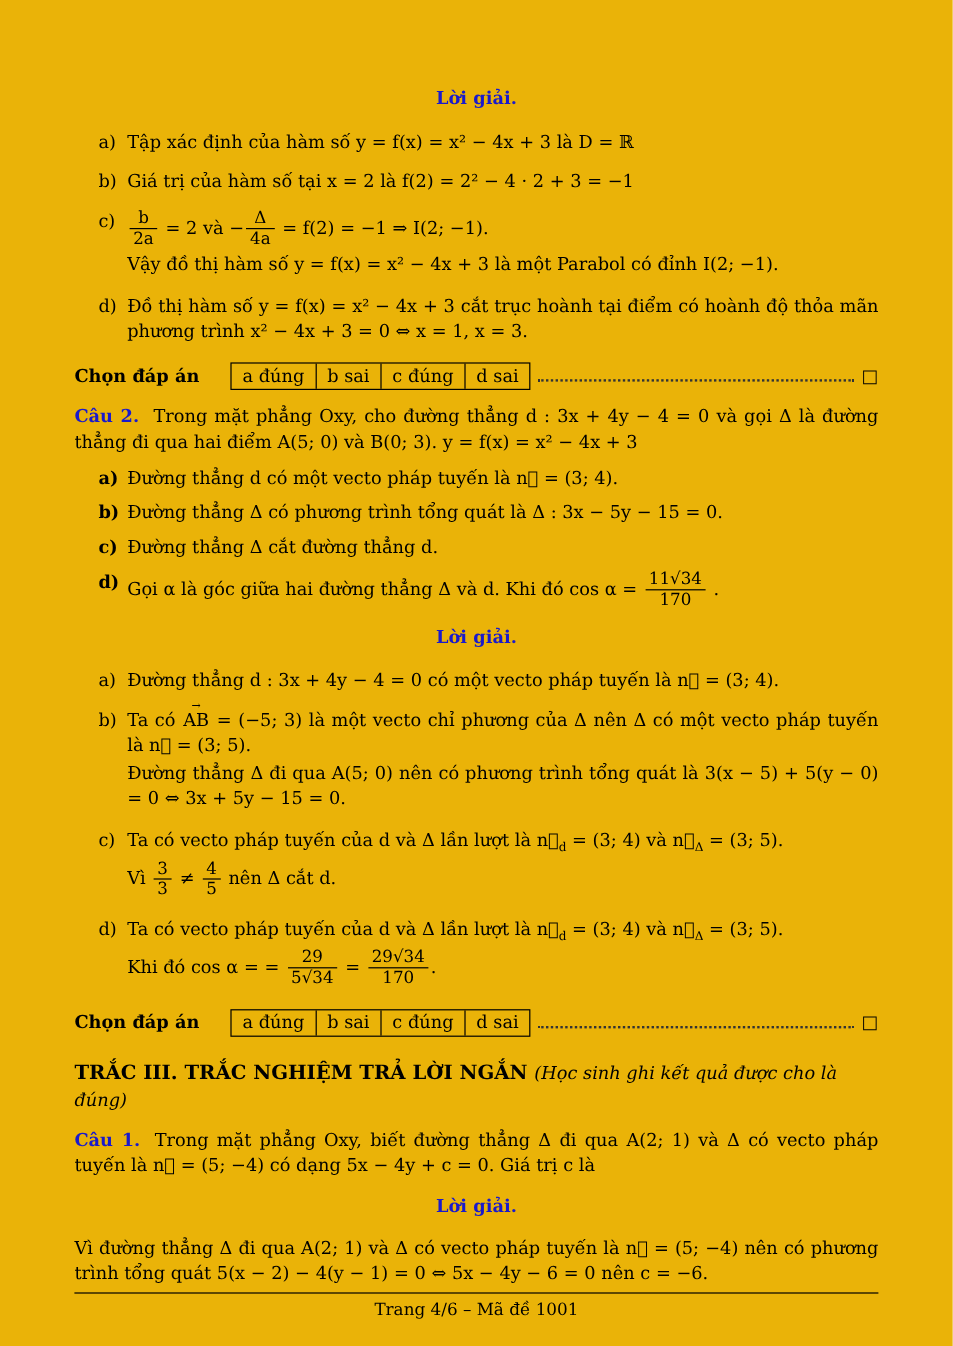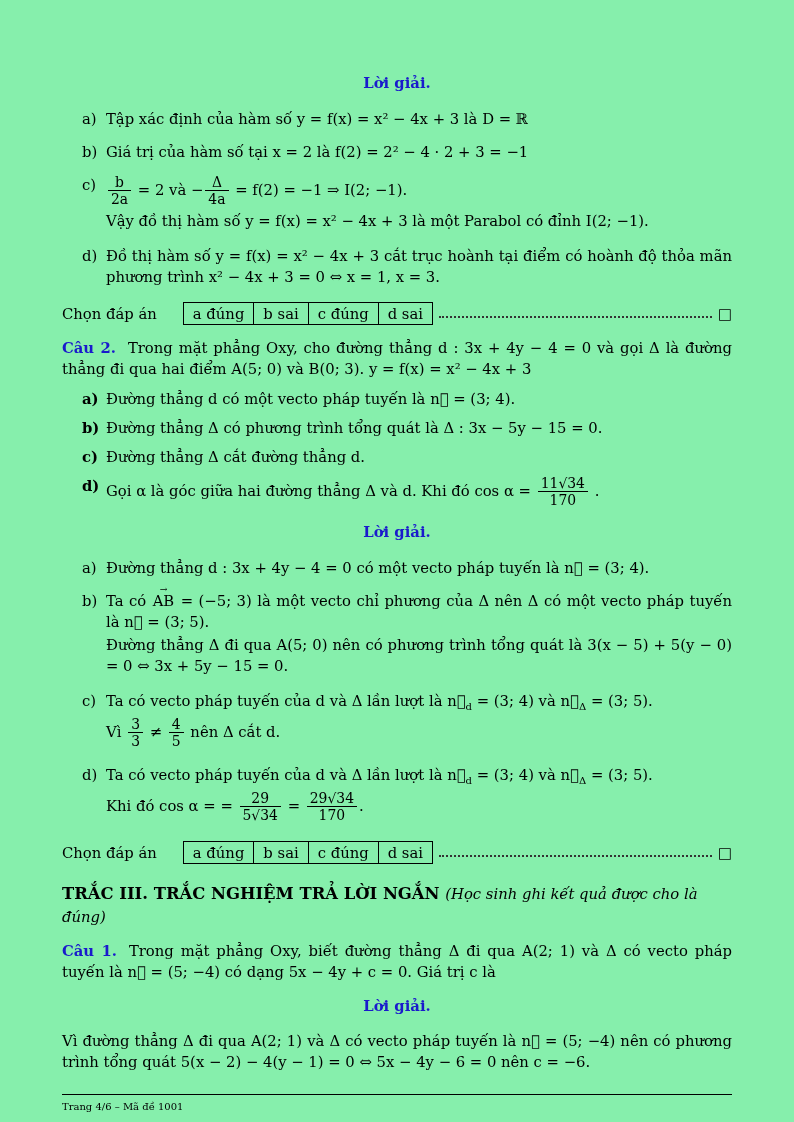--- a/index.html
+++ b/index.html
@@ -4,23 +4,23 @@
 <style>
   html,body{margin:0;padding:0;background:#ffffff;}
   body{
     font-family:"DejaVu Serif","Liberation Serif",serif;
     font-size:14.8px;
     line-height:1.42;
     color:#000;
   }
   .page{
     width:794px;height:1122px;box-sizing:border-box;
-    padding:64px 62px 8px 62px;
+    padding:64px 62px 19px 62px;
     display:flex;flex-direction:column;
-    overflow:hidden;background:#86efac;
+    overflow:hidden;background:#eab308;
   }
   .center-title{
     text-align:center;font-weight:bold;color:#1a1acc;
     margin:8px 0 9px 0;
   }
   .item{display:flex;margin:6px 0;}
   .item .lbl{flex:0 0 auto;min-width:24px;margin-left:20px;}
   .item .body{flex:1;text-align:justify;}
   .bold-lbl .lbl{font-weight:bold;}
   .para{margin:5px 0;text-align:justify;}
@@ -32,31 +32,31 @@
   }
   .mfrac .num{display:block;padding:0 3px;border-bottom:1px solid #000;}
   .mfrac .den{display:block;padding:0 3px;}
   sub{font-size:0.68em;}
   .vecbar{position:relative;display:inline-block;padding:0 1px;}
   .vecbar::after{
     content:"→";position:absolute;left:0;right:0;top:-0.62em;
     font-size:0.62em;text-align:center;line-height:1;
   }
   .answer-row{display:flex;align-items:center;margin:9px 0 7px 0;}
-  .answer-row .alabel{margin-right:8px;white-space:nowrap;}
+  .answer-row .alabel{margin-right:8px;white-space:nowrap;font-weight:bold;}
   .boxes{display:inline-flex;border:1px solid #000;margin-left:18px;}
   .boxes .bx{padding:0 9px;border-left:1px solid #000;white-space:nowrap;}
   .boxes .bx:first-child{border-left:none;}
   .dots{flex:1;height:0;border-bottom:2px dotted #333;margin:0 6px;position:relative;top:4px;}
   .sq{white-space:nowrap;}
   .phan3{font-weight:bold;font-size:16.4px;margin:11px 0 7px 0;}
   .phan3 .note{font-weight:normal;font-style:italic;font-size:14.8px;}
   .footer{margin-top:auto;}
   .footer .rule{border-top:1px solid #000;height:0;}
-  .footer .ftext{text-align:left;padding-top:5px;font-size:10px;}
+  .footer .ftext{text-align:center;padding-top:5px;font-size:14px;}
 </style>
 </head>
 <body>
 
 <div class="page">
 
   <div class="center-title">Lời giải.</div>
 
   <div class="item">
     <span class="lbl">a)</span>

